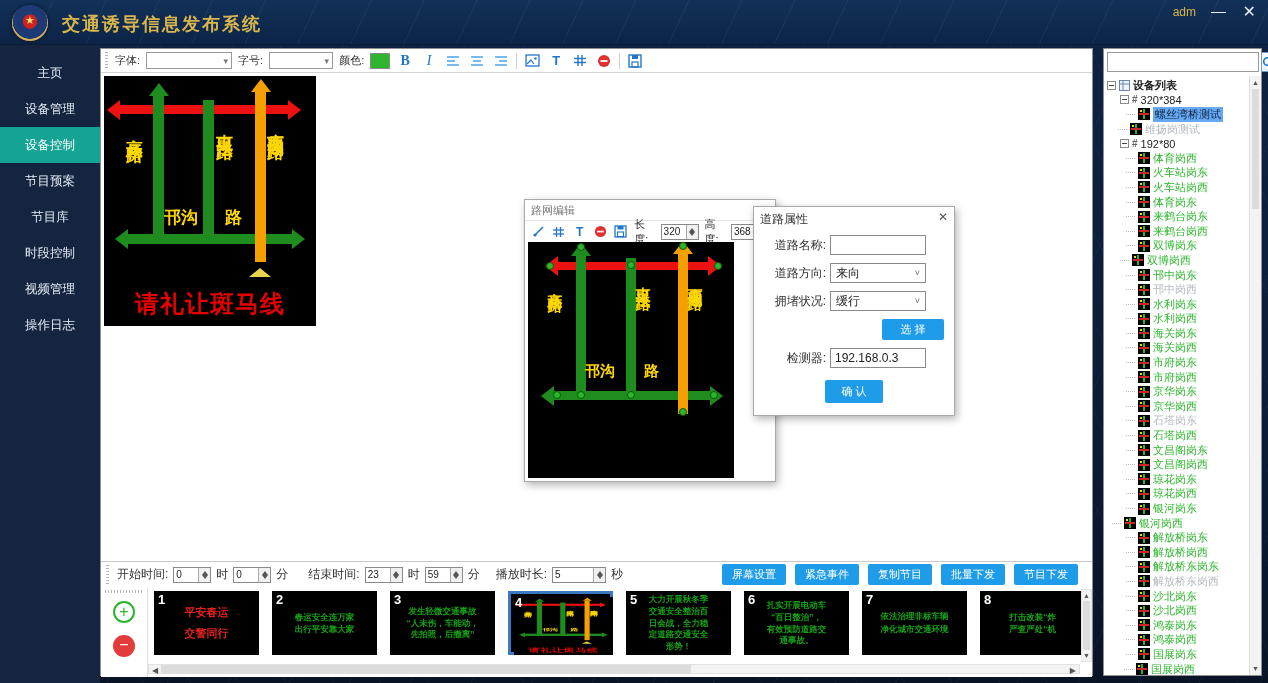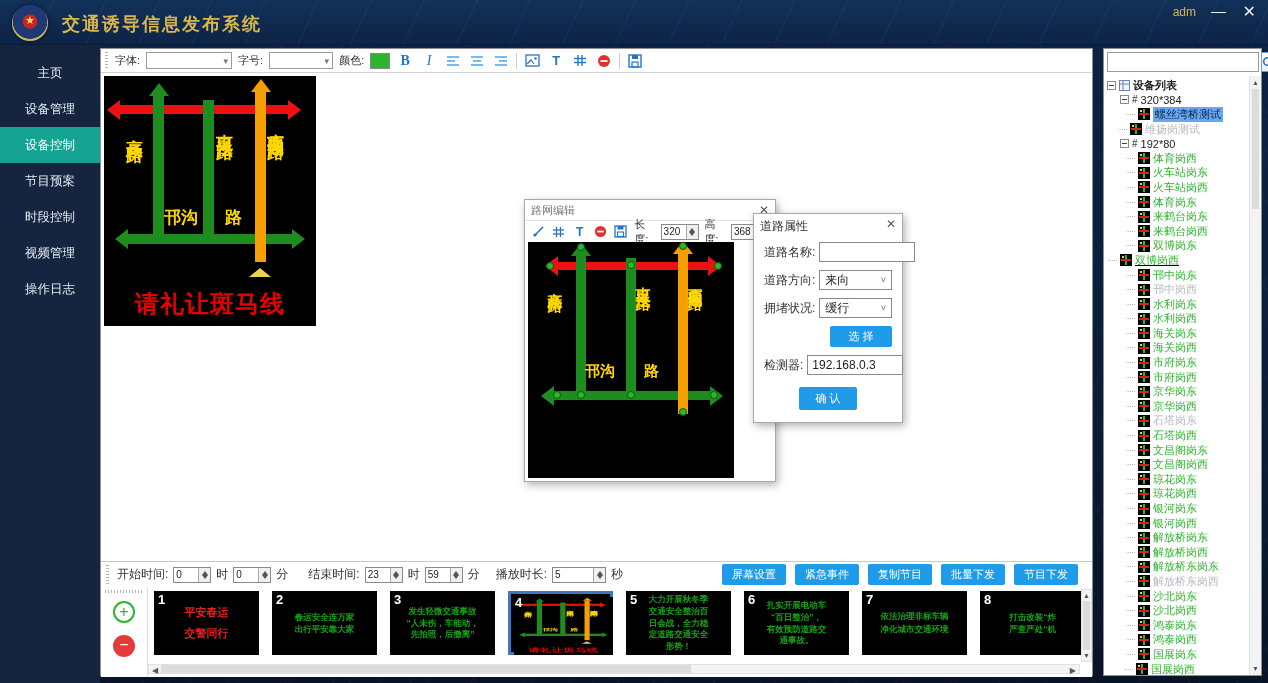--- a/index.html
+++ b/index.html
@@ -150,20 +150,21 @@
     <div class="hdr-user">adm</div>
     <div class="win-min">—</div>
     <div class="win-close">✕</div>
   </div>
 
   <div class="sidebar" id="sidebar-items">
       <div class="side-item">主页</div>
       <div class="side-item">设备管理</div>
       <div class="side-item active">设备控制</div>
       <div class="side-item">节目预案</div>
+      <div class="side-item">节目库</div>
       <div class="side-item">时段控制</div>
       <div class="side-item">视频管理</div>
       <div class="side-item">操作日志</div>
     </div>
 
   <div class="main">
 
     <div class="toolbar">
       <span class="grip-v"></span>
       <span>字体:</span>
@@ -327,21 +328,21 @@
           <div class="dot" style="left:182px;top:149px;"></div>
           <div class="dot" style="left:151px;top:166px;"></div>
           <div class="vtext" style="left:20px;top:38px;font-size:15px;">高桥路</div>
           <div class="vtext" style="left:108px;top:33px;font-size:15px;">史可法路</div>
           <div class="vtext" style="left:160px;top:33px;font-size:15px;">瘦西湖路</div>
           <div class="htext" style="left:57px;top:120px;font-size:15px;">邗沟</div>
           <div class="htext" style="left:116px;top:120px;font-size:15px;">路</div>
         </div>
       </div>
 
-      <div class="dlg" style="left:652px;top:140px;width:150px;height:210px;">
+      <div class="dlg" style="left:652px;top:133px;width:202px;height:210px;">
         <div class="dlg-title" style="font-size:12px;color:#333;padding-top:2px;">
           <span>道路属性</span>
           <span class="dlg-x">✕</span>
         </div>
         <div class="rp-row">
           <span class="rp-label">道路名称:</span>
           <input class="rp-input" value="" style="">
         </div>
         <div class="rp-row">
           <span class="rp-label">道路方向:</span>
@@ -655,21 +656,21 @@
           <span class="ticon-leaf">
             <svg width="12" height="12">
               <rect width="12" height="12" fill="#000"></rect>
               <rect x="5" y="1" width="2" height="10" fill="#2db52d"></rect>
               <rect x="1" y="5" width="10" height="2" fill="#d42222"></rect>
               <rect x="2" y="2" width="2" height="2" fill="#ffd800"></rect>
             </svg>
           </span>
           <span class="tlabel online">双博岗东</span>
         </div>
-        <div class="trow" style="padding-left: 4px; text-decoration: underline;">
+        <div class="trow" style="padding-left: 16px;">
           <span class="guide"></span>
           <span class="ticon-leaf">
             <svg width="12" height="12">
               <rect width="12" height="12" fill="#000"></rect>
               <rect x="5" y="1" width="2" height="10" fill="#2db52d"></rect>
               <rect x="1" y="5" width="10" height="2" fill="#d42222"></rect>
               <rect x="2" y="2" width="2" height="2" fill="#ffd800"></rect>
             </svg>
           </span>
           <span class="tlabel online">双博岗西</span>
@@ -871,21 +872,21 @@
           <span class="ticon-leaf">
             <svg width="12" height="12">
               <rect width="12" height="12" fill="#000"></rect>
               <rect x="5" y="1" width="2" height="10" fill="#2db52d"></rect>
               <rect x="1" y="5" width="10" height="2" fill="#d42222"></rect>
               <rect x="2" y="2" width="2" height="2" fill="#ffd800"></rect>
             </svg>
           </span>
           <span class="tlabel online">银河岗东</span>
         </div>
-        <div class="trow" style="padding-left: 22px;">
+        <div class="trow" style="padding-left: 8px;">
           <span class="guide"></span>
           <span class="ticon-leaf">
             <svg width="12" height="12">
               <rect width="12" height="12" fill="#000"></rect>
               <rect x="5" y="1" width="2" height="10" fill="#2db52d"></rect>
               <rect x="1" y="5" width="10" height="2" fill="#d42222"></rect>
               <rect x="2" y="2" width="2" height="2" fill="#ffd800"></rect>
             </svg>
           </span>
           <span class="tlabel online">银河岗西</span>

